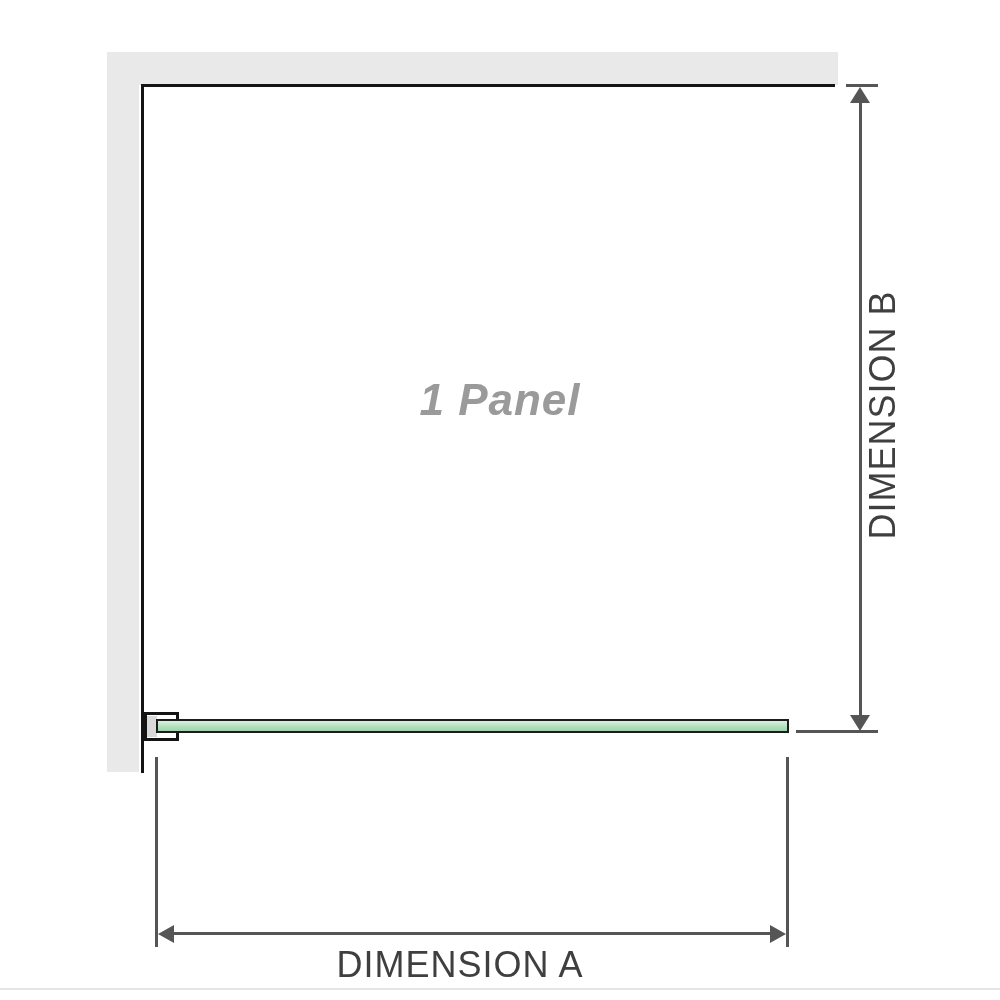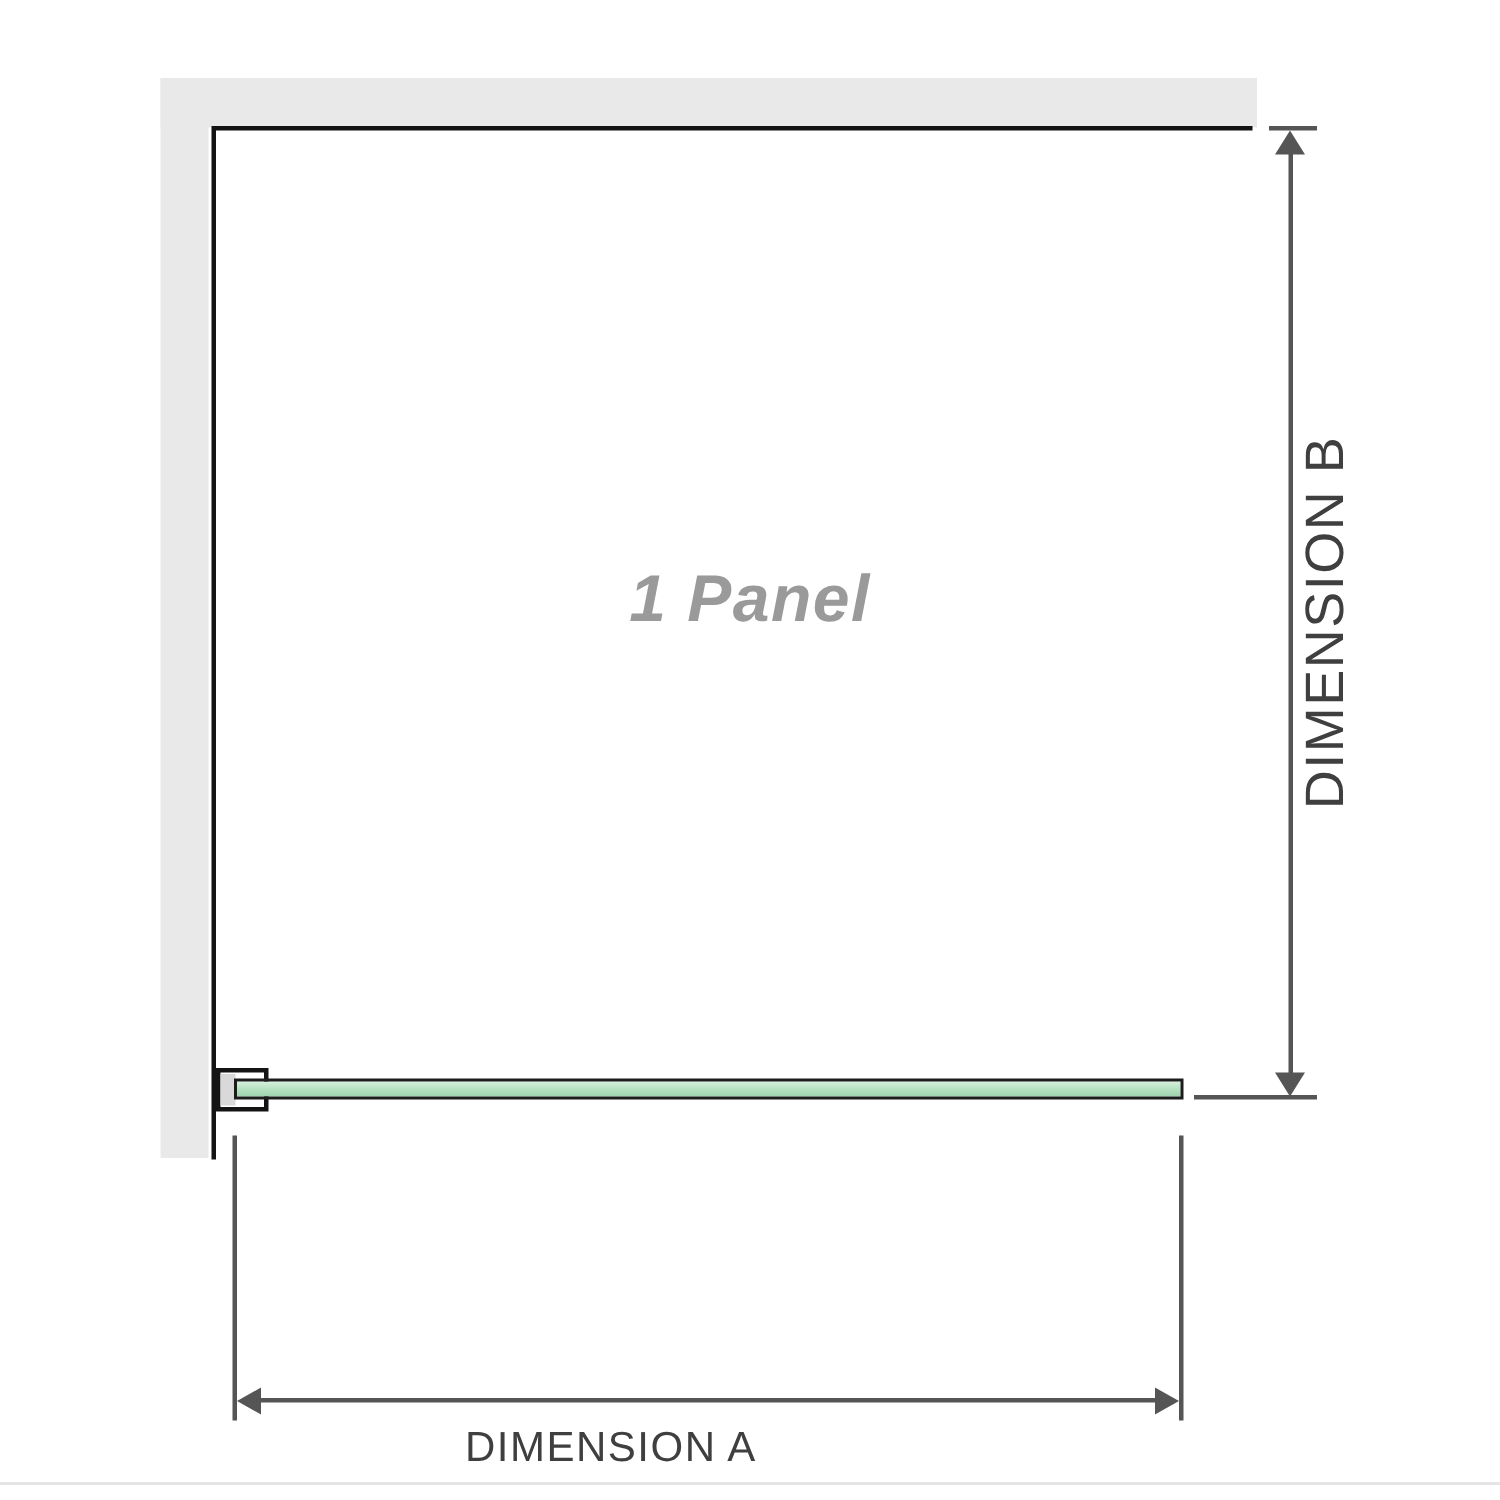--- a/index.html
+++ b/index.html
@@ -116,22 +116,22 @@
     border-right: 16px solid var(--dimension_line, #555555);
   }
   .dim-a-arrow-right {
     left: 770px; top: 925px; width: 0; height: 0;
     border-top: 9px solid transparent;
     border-bottom: 9px solid transparent;
     border-left: 16px solid var(--dimension_line, #555555);
   }
   .dim-a-label {
     left: 310px; top: 944px; width: 300px; height: 42px;
-    line-height: 42px; 
-    font-size: 28px; letter-spacing: 1px;
+    line-height: 42px; text-align: center;
+    font-size: 36px; letter-spacing: 1px;
     color: var(--label_text, #3f3f3f);
   }
 
   
   .panel-label {
     left: 350px; top: 372px; width: 300px; height: 56px;
     line-height: 56px; text-align: center;
     font-size: 44px; font-style: italic; font-weight: bold;
     letter-spacing: 1px;
     color: var(--panel_label_text, #9a9a9a);

